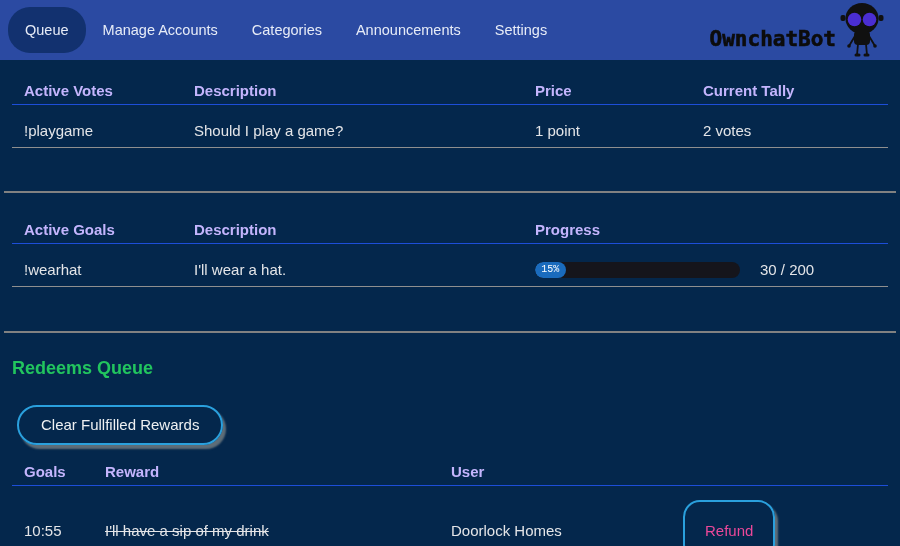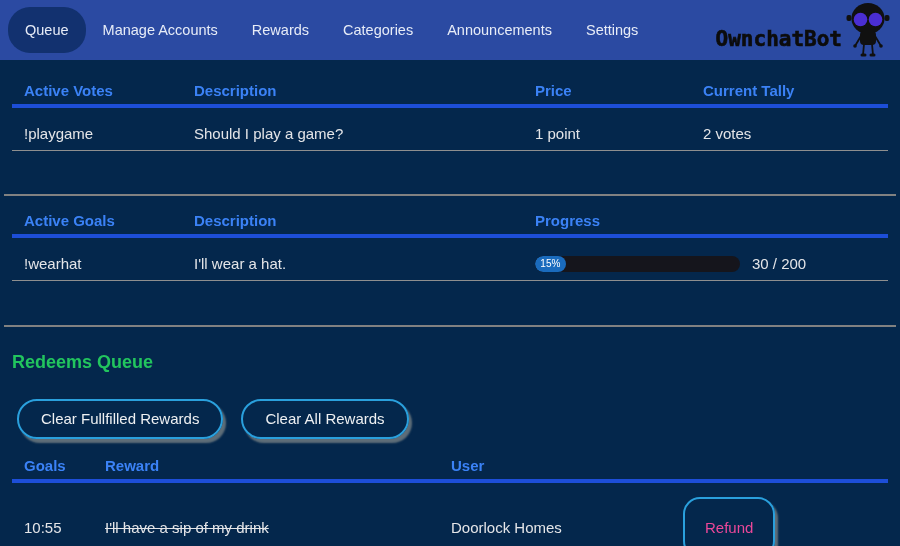--- a/index.html
+++ b/index.html
@@ -7,68 +7,68 @@
   body {
     background:#04274c;
     font-family:"Liberation Sans", sans-serif;
     color:#e9eaec;
   }
 
   
   .navbar {
     height:60px; background:#2b4aa2;
     display:flex; align-items:center;
-    padding:0 8px 0 8px;
+    padding:0 14px 0 8px;
   }
   .tab {
     color:#e7ecf7; font-size:14.5px; padding:10px 17px;
     cursor:pointer; white-space:nowrap;
   }
   .tab.active {
     background:#12316f; border-radius:22px; padding:15px 17px;
   }
   .logo { margin-left:auto; display:flex; align-items:flex-end; height:60px; }
   .logo-text {
     font-family:"DejaVu Sans Mono", monospace;
     font-weight:bold; font-size:21px; letter-spacing:0px;
     color:#0c0c0c; line-height:1; padding-bottom:10px;
     -webkit-text-stroke:0.6px #0c0c0c;
   }
   .robot { margin-left:2px; margin-bottom:2px; }
 
   
   table { border-collapse:collapse; width:876px; margin:0 12px; table-layout:fixed; }
   th {
-    text-align:left; font-size:15px; font-weight:bold; color:#3b82f6;
+    text-align:left; font-size:15px; font-weight:bold; color:#c4b5fd;
     padding:4px 6px 5px 12px; line-height:17px;
-    border-bottom:4px solid #1d4ed8;
+    border-bottom:1px solid #1d4ed8;
   }
   td {
     font-size:15px; color:#e4e5e8;
     padding:16px 6px 7px 12px; line-height:19px;
     border-bottom:1px solid #8f8f8f;
   }
   .votes-table { margin-top:18px; }
-  .goals-table th { padding-top:16px; }
+  .goals-table th { padding-top:28px; }
   .section-line { border:none; border-top:2px solid #818181; margin:0 4px; }
   .line-1 { margin-top:43px; }
   .line-2 { margin-top:44px; }
 
   
   .progress-wrap { display:flex; align-items:center; }
   .progress-track {
     width:205px; height:16px; background:#15151c;
     border-radius:8px; overflow:hidden; flex:none;
   }
   .progress-fill {
     height:16px; background:#1a6bbd; border-radius:8px;
     display:flex; align-items:center; justify-content:center;
     font-size:10px; color:#fff; min-width:28px;
   }
-  .progress-text { margin-left:12px; font-size:15px; color:#e4e5e8; }
+  .progress-text { margin-left:20px; font-size:15px; color:#e4e5e8; }
 
   
   .redeems-title {
     font-size:18px; font-weight:bold; color:#22c55e;
     margin:24px 0 0 12px; line-height:22px;
   }
   .button-row { display:flex; gap:18px; margin:26px 0 0 17px;align-items:flex-end; }
   .pill-btn {
     background:transparent; color:#eef0f2;
     font-family:"Liberation Sans", sans-serif; font-size:15px;
@@ -86,21 +86,20 @@
     box-shadow:3px 4px 2px rgba(110,122,128,0.85);
   }
   .struck { text-decoration:line-through; }
 </style>
 </head>
 <body>
 
 <nav class="navbar">
   <div class="tab active">Queue</div>
   <div class="tab">Manage Accounts</div>
-  <div class="tab">Rewards</div>
   <div class="tab">Categories</div>
   <div class="tab">Announcements</div>
   <div class="tab">Settings</div>
   <div class="logo">
     <span class="logo-text">OwnchatBot</span>
     <svg class="robot" width="48" height="56" viewBox="0 0 48 56">
       <g stroke="#101010" stroke-width="1.8" stroke-linecap="round">
         <line x1="17" y1="34" x2="11" y2="44"></line>
           <line x1="31" y1="34" x2="37" y2="44"></line>
         <line x1="20" y1="42" x2="19" y2="53"></line>
@@ -158,36 +157,35 @@
       <th>Active Goals</th>
       <th>Description</th>
       <th>Progress</th>
     </tr>
     <tr>
       <td>!wearhat</td>
       <td>I'll wear a hat.</td>
       <td>
         <div class="progress-wrap">
           <div class="progress-track">
-            <div class="progress-fill" style="width: 15%;">15%</div>
+            <div class="progress-fill" style="width: 15%; font-family: Liberation Mono, monospace;">15%</div>
           </div>
           <span class="progress-text">30 / 200</span>
         </div>
       </td>
     </tr>
   </tbody>
     </table>
 
   <hr class="section-line line-2">
 
   <h2 class="redeems-title">Redeems Queue</h2>
 
   <div class="button-row">
     <button class="pill-btn">Clear Fullfilled Rewards</button>
-    <button class="pill-btn">Clear All Rewards</button>
   </div>
 
   <table class="redeems-table">
     <colgroup>
         <col style="width:81px">
         <col style="width:346px">
         <col style="width:232px">
         <col style="width:217px">
       </colgroup>
     <tbody>

